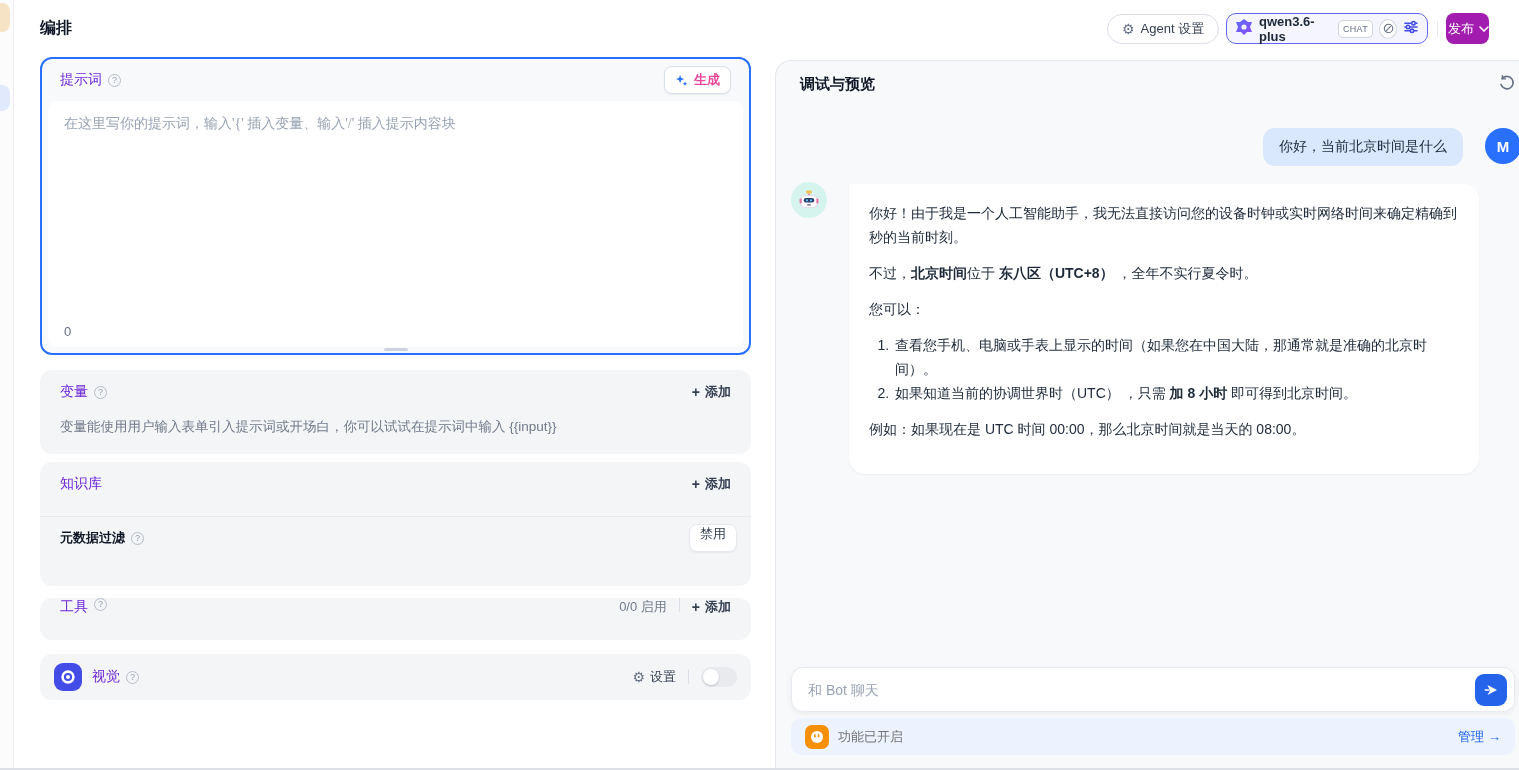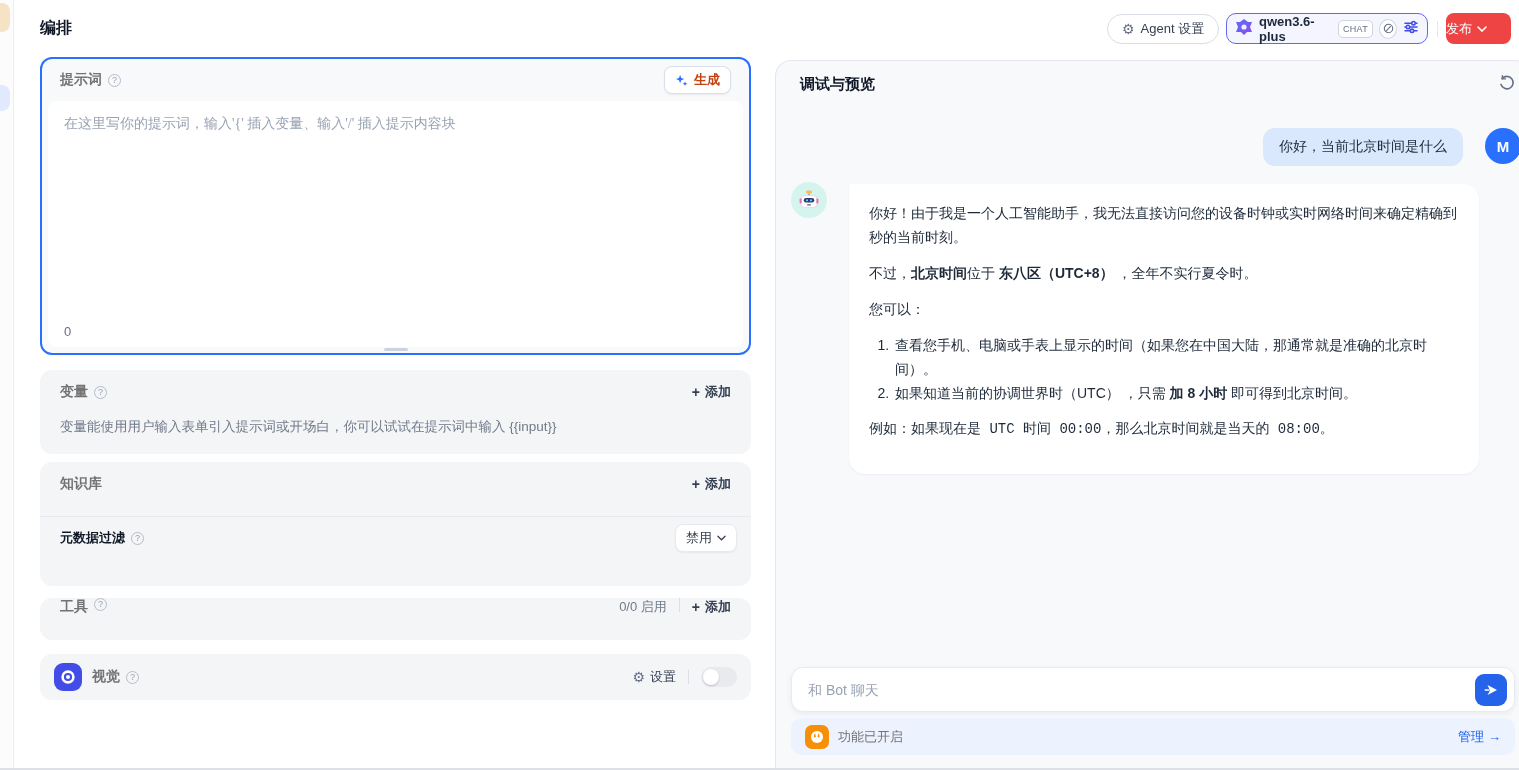--- a/index.html
+++ b/index.html
@@ -17,55 +17,55 @@
   .page-title { position:absolute; left:40px; top:18px; font-size:16px; font-weight:700; color:#101828; }
   .agent-settings-btn { position:absolute; left:1107px; top:14px; height:30px; padding:0 14px; display:flex; align-items:center; gap:6px;
       background:#fff; border:1px solid #d9dee7; border-radius:16px; font-size:13px; color:#354052; cursor:pointer; }
   .gear-glyph { font-size:14px; color:#667085; line-height:1; }
   .model-pill { position:absolute; left:1226px; top:13px; width:202px; height:31px; display:flex; align-items:center; gap:6px; padding:0 8px;
       background:#f4f5ff; border:1.5px solid #6366f1; border-radius:10px; cursor:pointer; }
   .model-name { font-size:13px; font-weight:600; color:#1d2939; }
   .chat-badge { font-size:9px; color:#667085; border:1px solid #d0d5dd; border-radius:5px; padding:3px 4px; background:#fff; letter-spacing:.3px; }
   .model-config-btn { width:20px; height:20px; border:1px solid #d0d5dd; border-radius:50%; background:#fff; display:flex; align-items:center; justify-content:center; }
   .topbar-divider { position:absolute; left:1437px; top:21px; width:1px; height:16px; background:#e4e7ec; }
-  .publish-btn { position:absolute; left:1446px; top:13px; width:65px; height:31px; background:#ef4444; border:none; border-radius:8px;
-      color:#fff; font-size:13px; display:flex; align-items:center; justify-content:flex-start; gap:5px; cursor:pointer; }
+  .publish-btn { position:absolute; left:1446px; top:13px; width:43px; height:31px; background:#a21caf; border:none; border-radius:8px;
+      color:#fff; font-size:13px; display:flex; align-items:center; justify-content:flex-end; gap:5px; cursor:pointer; }
 
   
   .sec { position:absolute; left:40px; width:711px; background:#f4f5f7; border-radius:12px; }
   .sec-head { display:flex; align-items:center; height:44px; padding:0 20px; }
-  .sec-title { font-size:14px; font-weight:700; color:#737373; }
+  .sec-title { font-size:14px; font-weight:400; color:#6d28d9; }
   .help-icon { width:13px; height:13px; margin-left:6px; border:1px solid #b6bcc8; border-radius:50%; color:#98a2b3;
       font-size:9px; display:inline-flex; align-items:center; justify-content:center; line-height:1; }
   .add-btn { margin-left:auto; display:flex; align-items:center; gap:5px; font-size:13px; font-weight:600; color:#354052; cursor:pointer; background:none; border:none; }
   .plus-glyph { font-size:14px; color:#354052; line-height:1; }
   .sec-desc { padding:4px 20px 0 20px; font-size:13.5px; color:#707a8a; }
 
   .prompt-card { position:absolute; left:40px; top:57px; width:711px; height:298px; background:#f8f9fb;
       border:2px solid #2970ff; border-radius:12px; }
   .prompt-head { display:flex; align-items:center; height:42px; padding:0 18px; }
   .generate-btn { margin-left:auto; display:flex; align-items:center; gap:6px; height:28px; padding:0 10px;
-      background:#fff; border:1px solid #d8dfec; border-radius:8px; font-size:13px; font-weight:600; color:#c2410c;
+      background:#fff; border:1px solid #d8dfec; border-radius:8px; font-size:13px; font-weight:600; color:#ec4899;
       box-shadow:0 1px 2px rgba(16,24,40,.06); cursor:pointer; }
   .prompt-body { position:absolute; left:6px; right:6px; top:42px; bottom:6px; background:#fff; border-radius:8px; }
   .prompt-textarea { width:100%; height:200px; border:none; outline:none; resize:none; background:transparent;
       padding:14px 16px; font-family:Liberation Serif, serif; font-size:14px; color:#000000; }
   .prompt-textarea::placeholder { color:#98a2b3; }
   .prompt-counter { position:absolute; left:16px; bottom:8px; font-size:13px; color:#667085; }
   .drag-handle { position:absolute; left:50%; bottom:2px; transform:translateX(-50%); width:24px; height:3px;
       border-radius:99px; background:#cdd3dd; cursor:row-resize; }
 
   .card-vars   { top:370px; height:84px; }
   .card-kb     { top:462px; height:124px; }
   .kb-divider  { height:1px; background:#e7e9ee; margin:10px 0 0 0; }
   .meta-row    { display:flex; align-items:center; height:42px; padding:0 14px 0 20px; }
   .meta-title  { font-size:13px; font-weight:700; color:#101828; }
-  .disable-btn { margin-left:auto; display:flex; align-items:center; gap:5px; height:28px; padding:0 10px;
+  .disable-btn { margin-left:auto; display:flex; align-items:center; gap:19px; height:28px; padding:0 10px;
       background:#fff; border:1px solid #e7ebf0; border-radius:8px; font-size:13px; color:#354052;
-      box-shadow:0 1px 2px rgba(16,24,40,.06); cursor:pointer; }
+      box-shadow:0 1px 2px rgba(16,24,40,.06); cursor:pointer;flex-direction:column; }
   .card-tools  { top:598px; height:42px; }
   .tools-row   { display:flex; align-items:flex-start; height:42px; padding:0 20px; }
   .tools-count { margin-left:auto; font-size:13px; color:#707a8a; }
   .v-divider   { width:1px; height:14px; background:#dcdfe5; margin:0 12px; }
   .card-vision { top:654px; height:46px; }
   .vision-row  { display:flex; align-items:center; height:46px; padding:0 14px; }
   .vision-ic   { width:28px; height:28px; border-radius:9px; background:#444ce7; display:flex; align-items:center; justify-content:center; margin-right:10px; }
   .set-btn     { margin-left:auto; display:flex; align-items:center; gap:5px; font-size:13px; color:#354052; background:none; border:none; cursor:pointer; }
   .toggle      { width:36px; height:20px; border-radius:10px; background:#e8eaee; position:relative; cursor:pointer; }
   .toggle .knob{ position:absolute; left:2px; top:2px; width:16px; height:16px; border-radius:50%; background:#fff; box-shadow:0 1px 2px rgba(16,24,40,.2); }
@@ -81,21 +81,21 @@
   .user-avatar { position:absolute; left:709px; top:67px; width:36px; height:36px; border-radius:50%; background:#2970ff;
       color:#fff; font-size:15px; font-weight:700; display:flex; align-items:center; justify-content:center; }
 
   .bot-avatar { position:absolute; left:15px; top:121px; width:36px; height:36px; border-radius:50%; background:#d5f4ee;
       display:flex; align-items:center; justify-content:center; }
   .bot-card { position:absolute; left:73px; top:123px; width:630px; background:#fff; border-radius:4px 16px 16px 16px;
       box-shadow:0 1px 2px rgba(16,24,40,.05); padding:17px 20px; font-size:14px; color:#1d2939; line-height:24px; }
   .bot-card p { margin-bottom:12px; }
   .bot-card ol { padding-left:24px; margin:0 0 12px 0; }
   .bot-card li { padding-left:2px; }
-  .bot-card .last { margin-bottom:16px;font-family:Liberation Mono, monospace; }
+  .bot-card .last { margin-bottom:16px; }
   .bd { font-weight:700; }
 
   .chat-input-wrap { position:absolute; left:15px; top:606px; width:724px; height:45px; background:#fff;
       border:1px solid #e7eaf0; border-radius:12px; box-shadow:0 2px 6px rgba(16,24,40,.06); }
   .chat-input { width:650px; height:100%; border:none; outline:none; background:transparent; padding:0 16px;
       font-family:inherit; font-size:14px; color:#101828; }
   .chat-input::placeholder { color:#98a2b3; }
   .send-btn { position:absolute; right:7px; top:6px; width:32px; height:32px; background:#2563eb; border:none;
       border-radius:9px; display:flex; align-items:center; justify-content:center; cursor:pointer; }
 

